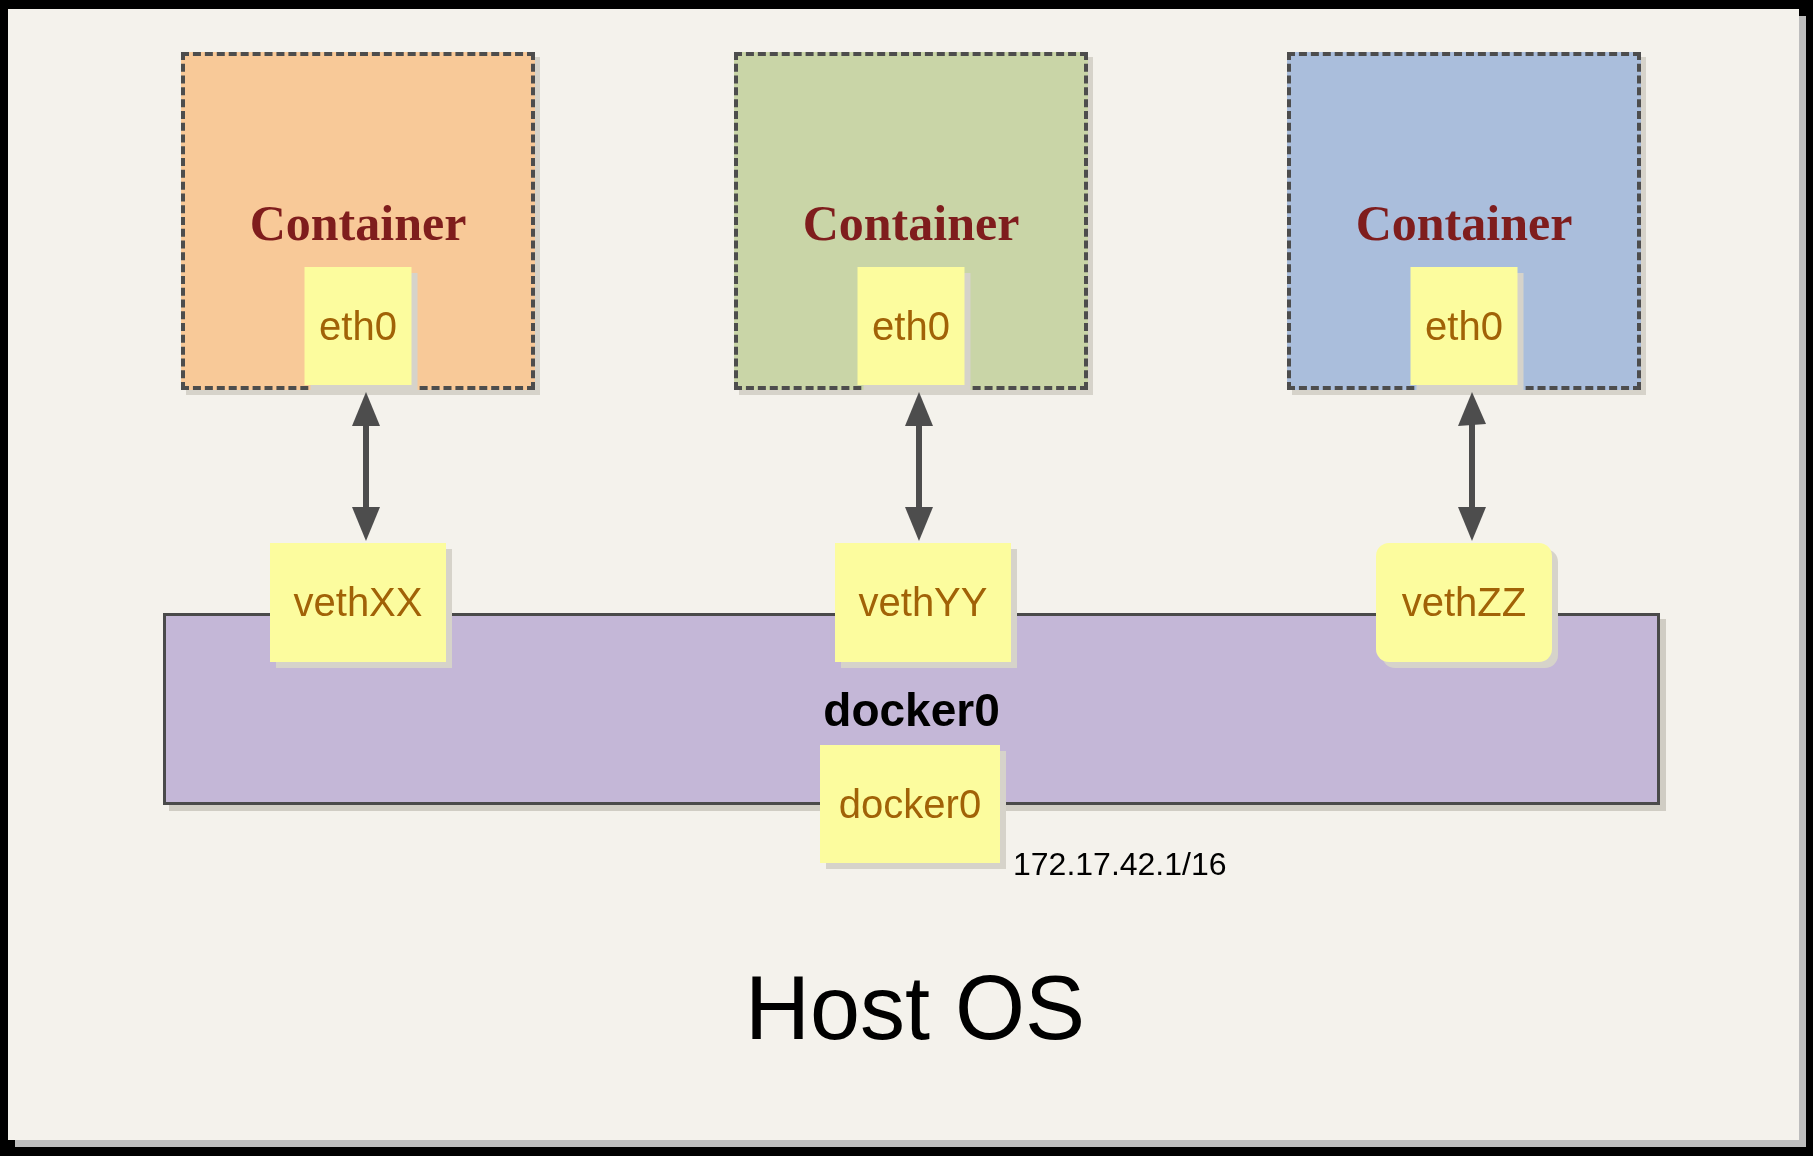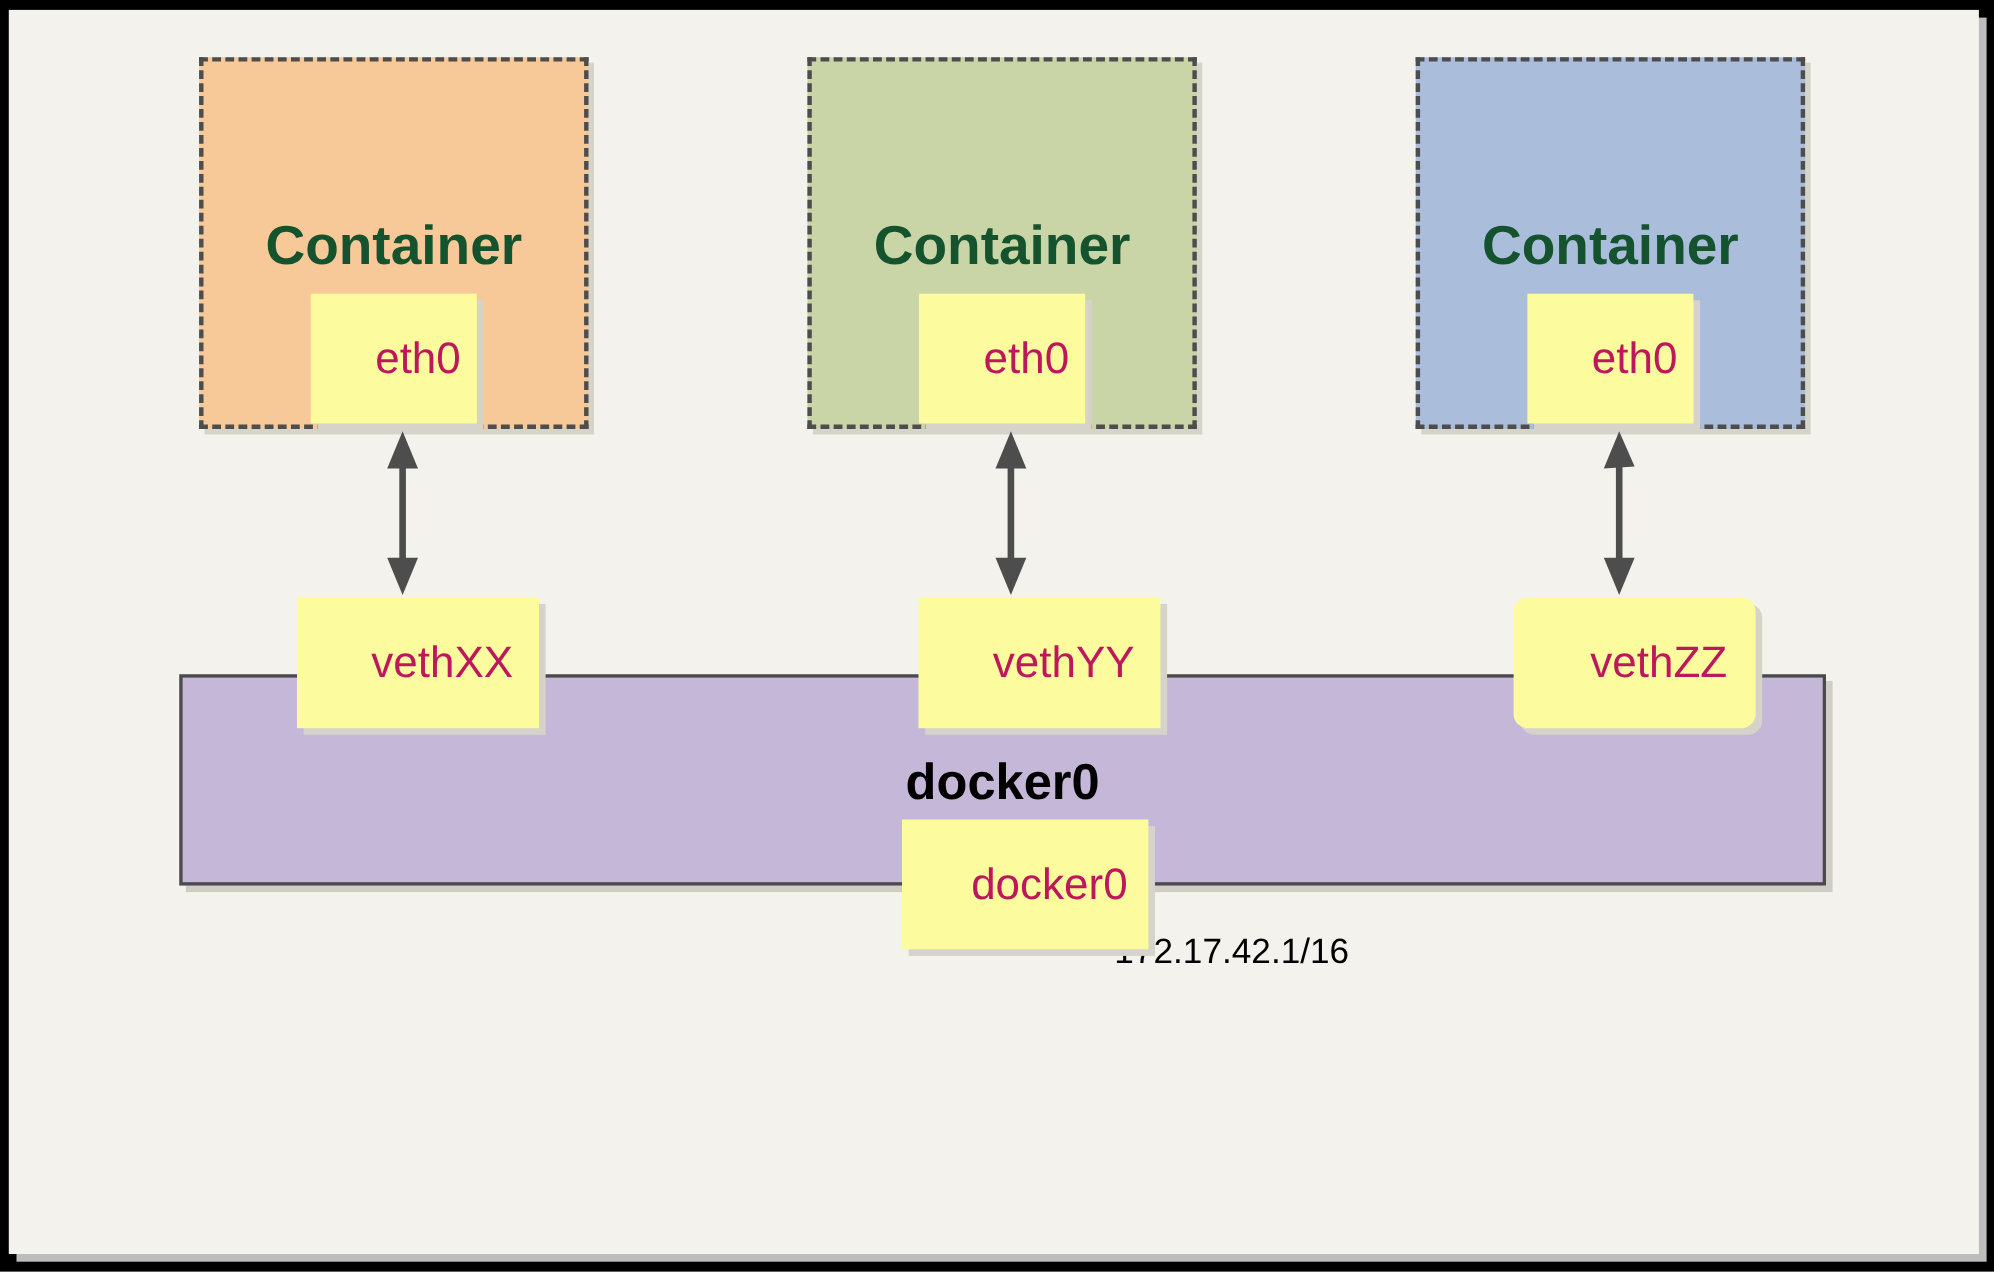--- a/index.html
+++ b/index.html
@@ -18,28 +18,29 @@
     position:absolute;top:43px;width:354px;height:338px;
     border:4px dashed var(--gray);
     box-sizing:border-box;
     box-shadow:5px 5px 0 #D6D3CA;
   }
   .container-box.c0{left:173px;}
   .container-box.c1{left:726px;}
   .container-box.c2{left:1279px;}
   .container-title{
     position:absolute;left:0;top:138px;width:100%;
-    text-align:center;font-size:50px;font-weight:bold;color:#14532d;
+    text-align:center;font-size:50px;font-weight:bold;color:#7f1d1d;
     line-height:58px;
+    font-family:Liberation Serif, serif;
   }
   .note{
     background:var(--yellow);
     box-shadow:6px 6px 0 #D6D3CA;
     display:flex;align-items:center;justify-content:center;
-    color:#be185d;position:absolute;padding-left:44px;
+    color:#a16207;position:absolute;
   }
   .eth0-box{
     left:50%;transform:translateX(-50%);bottom:1px;
     width:107px;height:118px;font-size:40px;
   }
   .arrow{position:absolute;top:381px;width:40px;height:153px;}
   .arrow.a0{left:338px;}
   .arrow.a1{left:891px;}
   .arrow.a2{left:1444px;}
   .veth-box{top:534px;width:176px;height:119px;font-size:40px;z-index:3;}
@@ -108,14 +109,15 @@
   </div>
 
   <div class="note veth-box v0">vethXX</div>
   <div class="note veth-box v1">vethYY</div>
   <div class="note veth-box v2">vethZZ</div>
 
   <div class="note docker0-box">docker0</div>
 
   <div class="bridge-ip">172.17.42.1/16</div>
 
+  <div class="host-label">Host OS</div>
 
 </div>
 
 </body></html>

